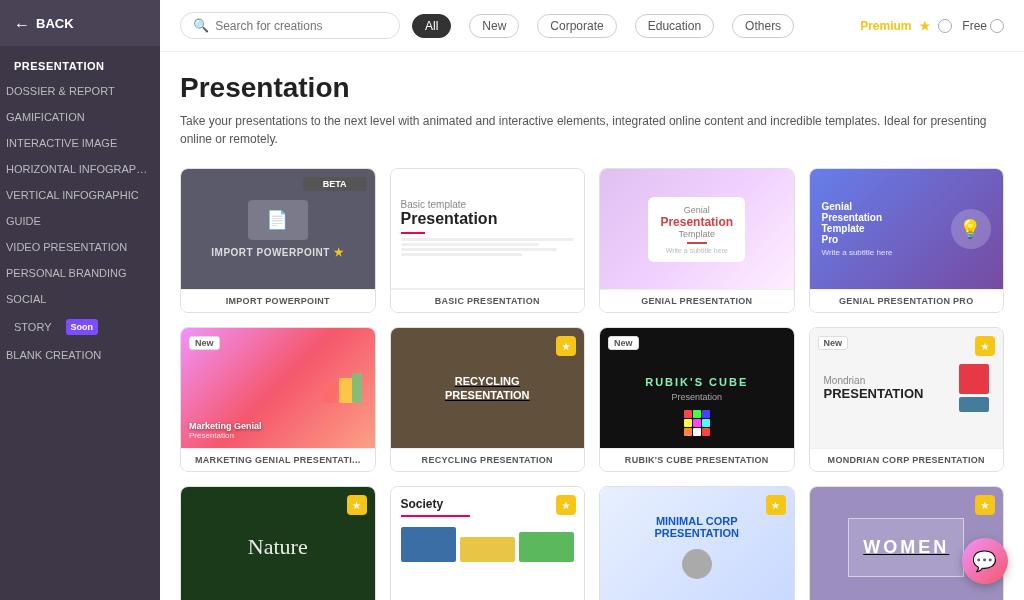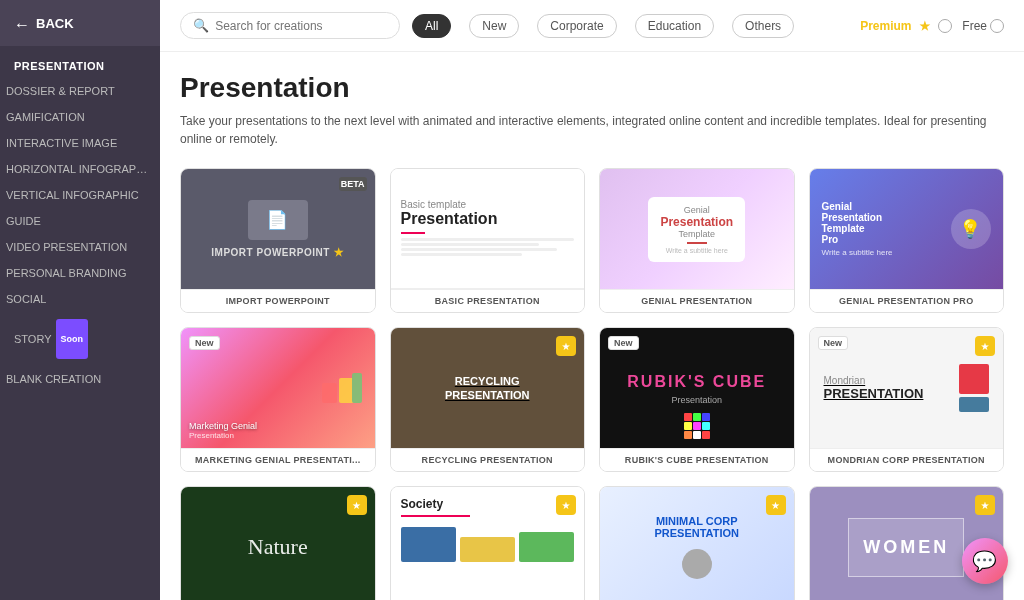--- a/index.html
+++ b/index.html
@@ -43,33 +43,33 @@
       color: #bbb;
       padding: 7px 6px;
       cursor: pointer;
       white-space: nowrap;
       overflow: hidden;
       text-overflow: ellipsis;
     }
     .sidebar-item-with-badge {
       display: flex;
       align-items: center;
-      gap: 4px;
+      gap: 14px;
       font-size: 11px;
       color: #bbb;
       padding: 7px 14px;
       cursor: pointer;
     }
     .badge-soon {
       background: #7c4dff;
       color: #fff;
       font-size: 9px;
       font-weight: bold;
       border-radius: 3px;
-      padding: 15px 5px;
+      padding: 3px 5px;
     }
 
     
     #main {
       flex: 1;
       display: flex;
       flex-direction: column;
       background: #fff;
       height: 600px;
       overflow: hidden;
@@ -243,21 +243,21 @@
     
     .badge-beta {
       position: absolute;
       top: 8px;
       right: 8px;
       background: #555;
       color: #fff;
       font-size: 9px;
       font-weight: bold;
       border-radius: 3px;
-      padding: 2px 2px;
+      padding: 2px 20px;
       z-index: 2;
     }
 
     
     .thumb-import { background: #5a5a6a; display: flex; flex-direction: column; align-items: center; justify-content: center; }
     .thumb-basic { background: #fff; border-bottom: 1px solid #eee; padding: 10px; display: flex; flex-direction: column; align-items: flex-start; justify-content: center; }
     .thumb-genial { background: linear-gradient(135deg, #e0c0f0 0%, #f0d0ff 50%, #ffeeff 100%); }
     .thumb-genial-pro { background: linear-gradient(135deg, #667eea 0%, #764ba2 100%); }
     .thumb-marketing { background: linear-gradient(135deg, #f093fb 0%, #f5576c 50%, #fda085 100%); }
     .thumb-recycling { background: #8B7355; }
@@ -344,39 +344,38 @@
     
     .rubik-content {
       width: 100%;
       height: 100%;
       display: flex;
       flex-direction: column;
       align-items: center;
       justify-content: center;
       gap: 4px;
     }
-    .rubik-title { color: #ec4899; font-size: 16px; font-weight: bold; letter-spacing: 2px; margin-top: 36px; }
+    .rubik-title { color: #86efac; font-size: 11px; font-weight: bold; letter-spacing: 2px; margin-top: 36px; }
     .rubik-sub { color: #aaa; font-size: 9px; }
     .rubik-cube {
       display: grid;
       grid-template-columns: repeat(3, 8px);
       gap: 1px;
       margin-top: 4px;
     }
     .rubik-cube .c { width: 8px; height: 8px; border-radius: 1px; }
 
     
     .mondrian-content {
       width: 100%;
       height: 100%;
       display: flex;
       align-items: center;
       justify-content: space-between;
       padding: 10px 14px;
-      text-decoration: underline;
     }
     .mondrian-text { }
     .mondrian-t1 { font-size: 10px; color: #888; }
     .mondrian-t2 { font-size: 13px; font-weight: bold; color: #222; line-height: 1.2; }
 
     
     .nature-content {
       width: 100%;
       height: 100%;
       display: flex;
@@ -562,21 +561,21 @@
             </div>
           </div>
         </div>
         <div class="card-label">GENIAL PRESENTATION PRO</div>
       </div>
 
       <div class="template-card">
         <div class="card-thumbnail thumb-marketing">
           <span class="badge-new">New</span>
           <div style="padding:8px; display:flex; flex-direction:column; justify-content:flex-end; height:100%; width:100%;">
-            <div style="font-size:9px; color:#fff; font-weight:normal; text-shadow:0 1px 3px rgba(0,0,0,0.5);">Marketing Genial</div>
+            <div style="font-size:9px; color:#fff; font-weight:bold; text-shadow:0 1px 3px rgba(0,0,0,0.5);">Marketing Genial</div>
             <div style="font-size:8px; color:#fff; opacity:0.8;">Presentation</div>
           </div>
           <div style="position:absolute; right:8px; bottom:30px; width:50px; height:50px; opacity:0.8;">
             <svg viewBox="0 0 50 50" fill="none">
               <rect x="5" y="15" width="15" height="20" fill="#ff6b6b" rx="2"></rect>
               <rect x="22" y="10" width="15" height="25" fill="#ffd93d" rx="2"></rect>
               <rect x="35" y="5" width="10" height="30" fill="#6bcb77" rx="2"></rect>
             </svg>
           </div>
         </div>
@@ -667,21 +666,21 @@
             <div style="width:30px; height:30px; border-radius:50%; overflow:hidden; background:#aaa; margin-top:6px;"></div>
           </div>
         </div>
 
       </div>
 
       <div class="template-card">
         <div class="card-thumbnail thumb-women">
           <span class="badge-star">★</span>
           <div class="women-content">
-            <div style="background:rgba(255,255,255,0.15); border: 1px solid rgba(255,255,255,0.5); padding:18px 14px;">
+            <div style="background:rgba(255,255,255,0.15); border: 1px solid rgba(255,255,255,0.5); padding:18px 14px;text-decoration:underline;">
               <div class="women-title">WOMEN</div>
             </div>
           </div>
         </div>
 
       </div>
 
     </div>
   </div>
 </div>

